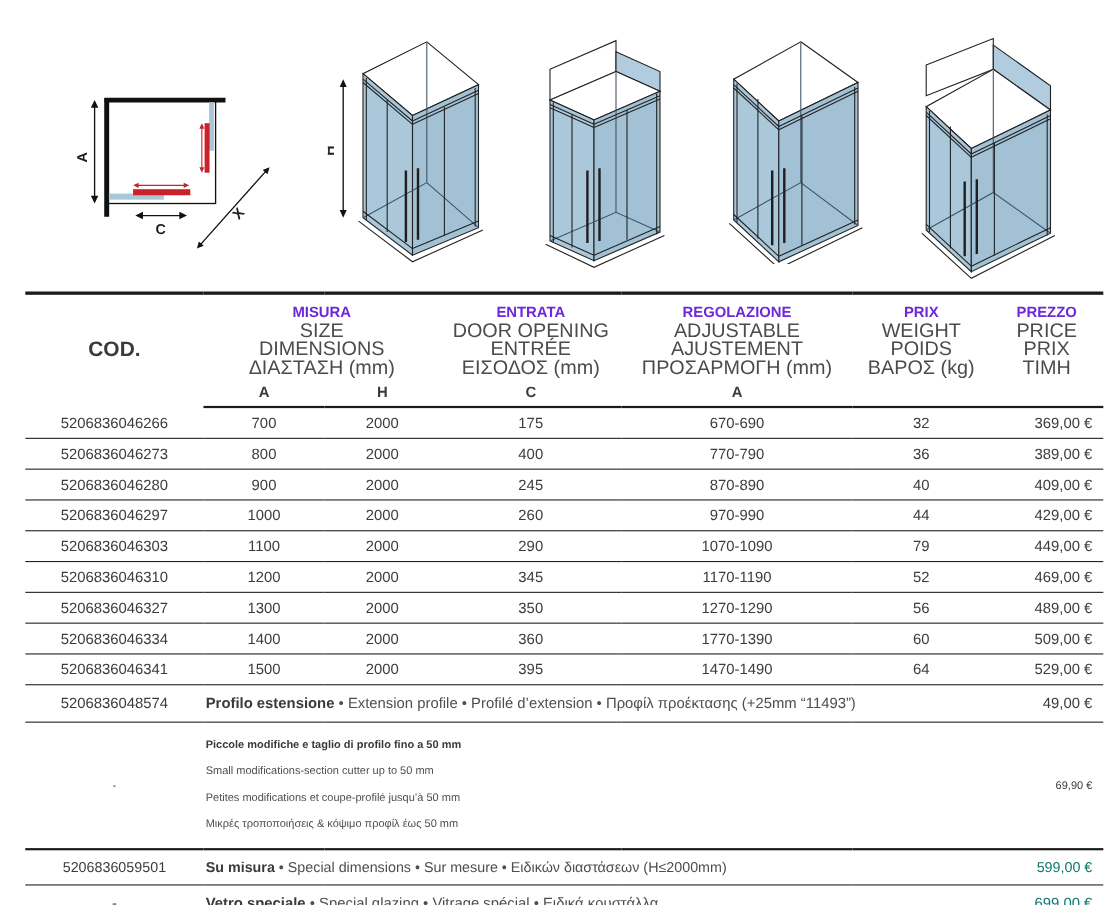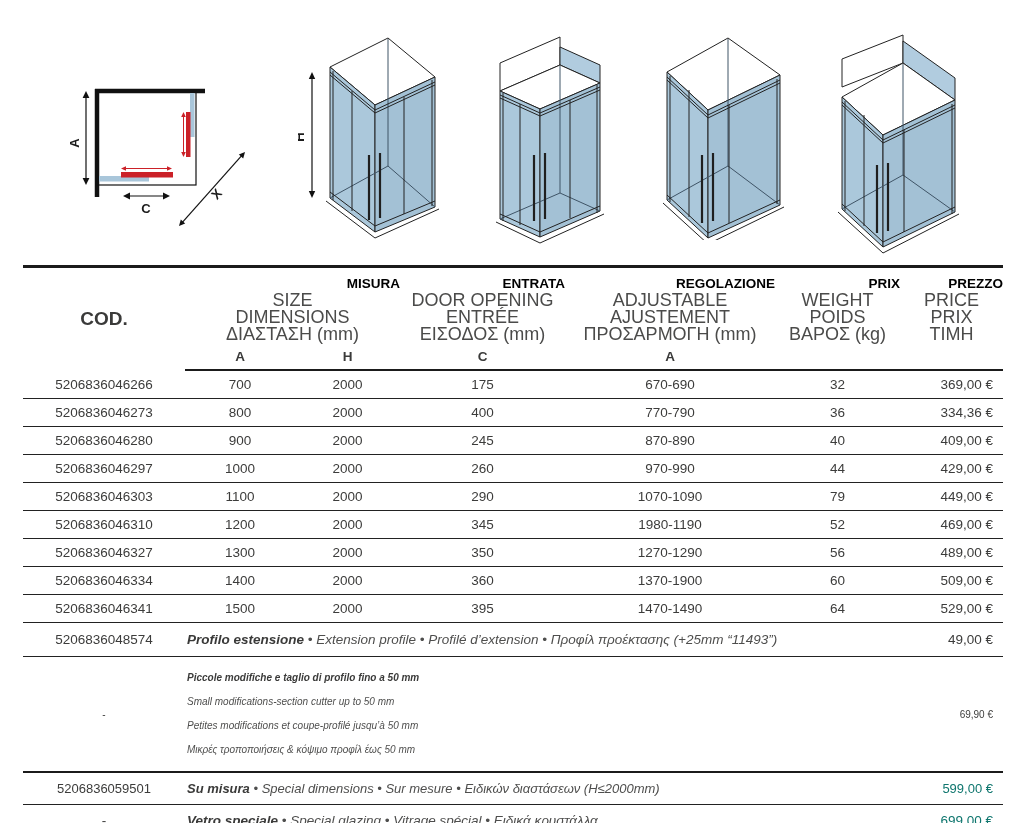--- a/index.html
+++ b/index.html
@@ -11,34 +11,34 @@
   svg text{font-family:"Liberation Sans",sans-serif;}
   .dimlabel{font-size:13px;font-weight:700;fill:#1c1c1c;}
 
   table.catalog{
     position:absolute;left:23px;top:265px;width:980px;
     border-collapse:collapse;table-layout:fixed;
     border-top:3px solid #1b1b1b;
   }
   td{padding:0;}
   .gh{ text-align:center;vertical-align:top;padding-top:7px;}
-  .gh-main{font-size:13.5px;font-weight:700;color:#000000;line-height:17px;text-align:right;}
+  .gh-main{font-size:13.5px;font-weight:700;color:#6d28d9;line-height:17px;}
   .gh-sub{font-size:18px;font-weight:400;color:#4b4b4a;line-height:17px;}
   .cod-head{font-size:19px;font-weight:700;color:#3a3a39;text-align:center;vertical-align:middle;}
   .subrow td{font-size:13.5px;font-weight:700;color:#3a3a39;text-align:center;
     padding:6px 0 5px 0;border-bottom:2.4px solid #1b1b1b;}
   .dr td{
     border-bottom:1.6px solid #222;height:27px;font-size:13.5px;text-align:center;color:#3c3c3b;
   }
   .price{text-align:right !important;padding-right:10px !important;}
   .sr td{border-bottom:1.6px solid #222;height:33px;font-size:13.5px;text-align:center;vertical-align:middle;}
   .br td{border-bottom:2.2px solid #1b1b1b;font-size:10px;text-align:center;vertical-align:middle;padding:9px 0;}
   .sr2 td{border-bottom:1.6px solid #222;height:31px;font-size:13px;text-align:center;vertical-align:middle;}
   .sr3 td{border-bottom:2.2px solid #1b1b1b;height:31px;font-size:13.5px;text-align:center;vertical-align:middle;}
-  td.desc{text-align:left;padding-left:2px;font-style:italic;}
+  td.desc{text-align:left;padding-left:2px;}
   .b{font-weight:700;color:#3a3a39;}
   .r{font-weight:400;color:#4e4e4d;}
   td.desc div{line-height:24px;text-align:left;}
   .redprice{color:#0f766e;}
 </style>
 </head>
 <body>
 
 <svg style="left:55px;top:50px;" width="220" height="190" viewBox="0 0 220 190">
   <g stroke="#111" fill="none">
@@ -260,21 +260,21 @@
     <td>32</td>
     <td class="price">369,00 €</td>
   </tr>
   <tr class="dr">
     <td>5206836046273</td>
     <td>800</td>
     <td>2000</td>
     <td>400</td>
     <td>770-790</td>
     <td>36</td>
-    <td class="price">334,36 €</td>
+    <td class="price">389,00 €</td>
   </tr>
   <tr class="dr">
     <td>5206836046280</td>
     <td>900</td>
     <td>2000</td>
     <td>245</td>
     <td>870-890</td>
     <td>40</td>
     <td class="price">409,00 €</td>
   </tr>
@@ -294,39 +294,39 @@
     <td>290</td>
     <td>1070-1090</td>
     <td>79</td>
     <td class="price">449,00 €</td>
   </tr>
   <tr class="dr">
     <td>5206836046310</td>
     <td>1200</td>
     <td>2000</td>
     <td>345</td>
-    <td>1980-1190</td>
+    <td>1170-1190</td>
     <td>52</td>
     <td class="price">469,00 €</td>
   </tr>
   <tr class="dr">
     <td>5206836046327</td>
     <td>1300</td>
     <td>2000</td>
     <td>350</td>
     <td>1270-1290</td>
     <td>56</td>
     <td class="price">489,00 €</td>
   </tr>
   <tr class="dr">
     <td>5206836046334</td>
     <td>1400</td>
     <td>2000</td>
     <td>360</td>
-    <td>1370-1900</td>
+    <td>1770-1390</td>
     <td>60</td>
     <td class="price">509,00 €</td>
   </tr>
   <tr class="dr">
     <td>5206836046341</td>
     <td>1500</td>
     <td>2000</td>
     <td>395</td>
     <td>1470-1490</td>
     <td>64</td>

